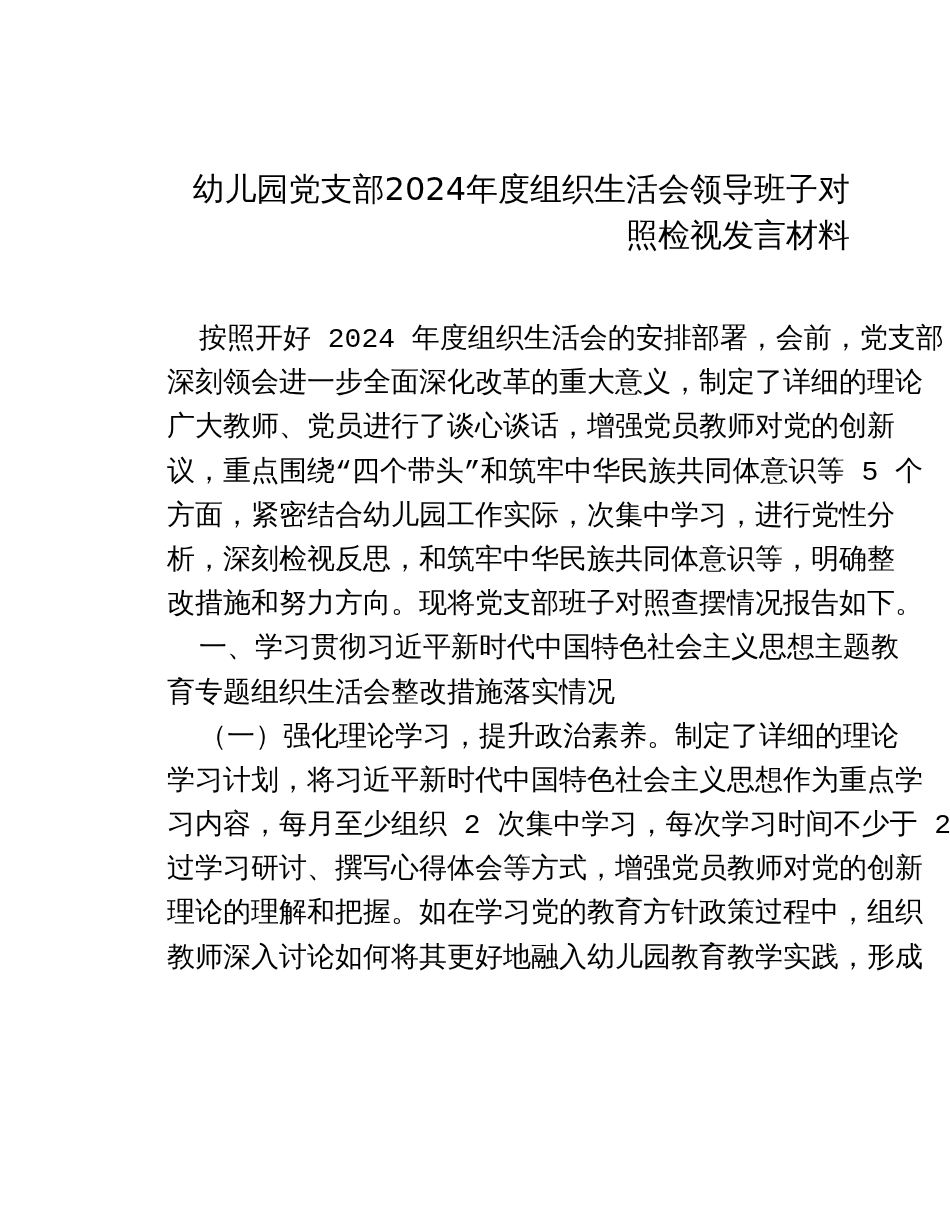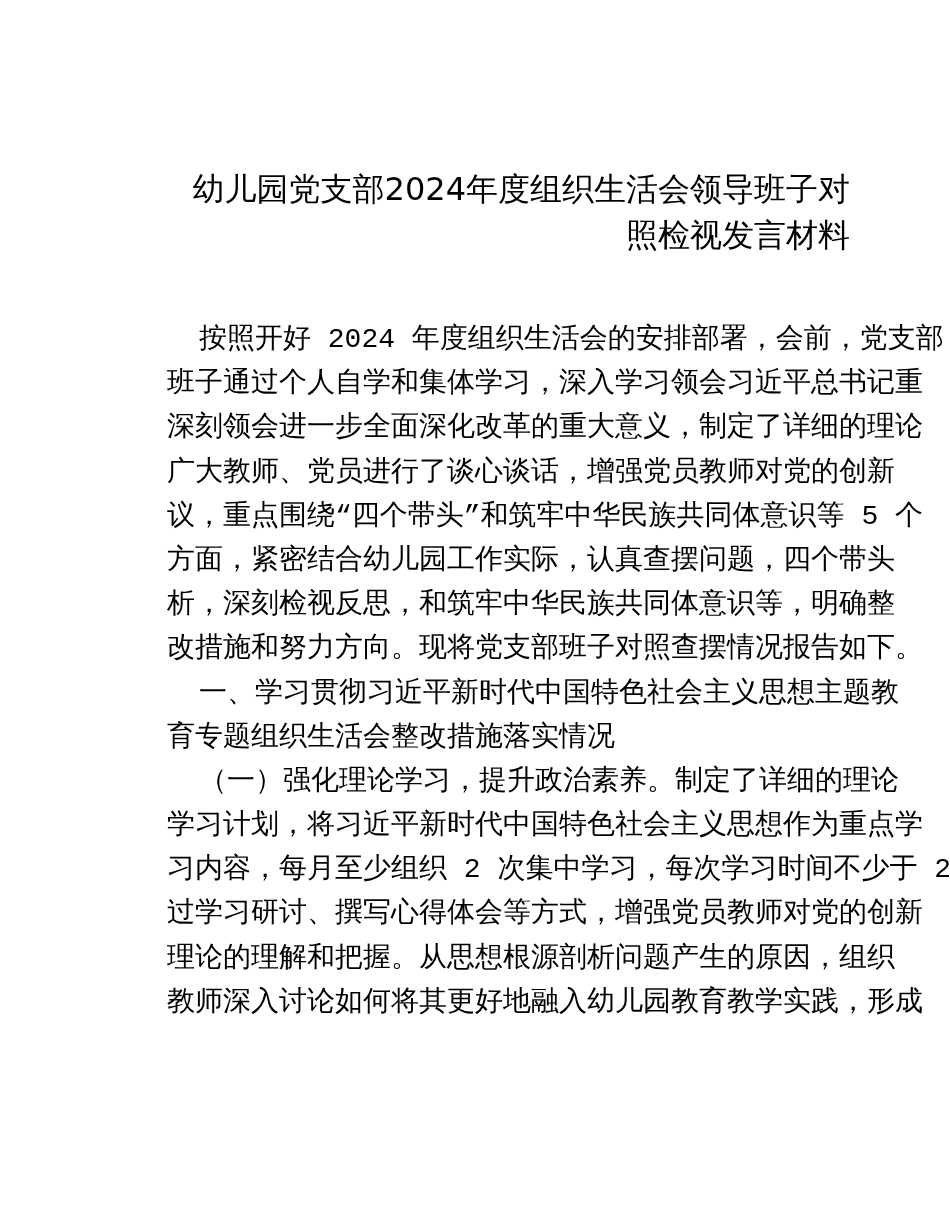--- a/index.html
+++ b/index.html
@@ -68,36 +68,35 @@
 
 <div class="page">
   <div class="title">
     <span>幼儿园党支部2024年度组织生活会领导班子对</span>
     <span>照检视发言材料</span>
   </div>
 
   <div class="body">
     <div class="paragraph">
       <span class="line indent">按照开好 2024 年度组织生活会的安排部署，会前，党支部</span>
-      <span class="line">班子通过个人自学和集体学习，深入学习领会习近平总书记重</span>
       <span class="line">深刻领会进一步全面深化改革的重大意义，制定了详细的理论</span>
       <span class="line">广大教师、党员进行了谈心谈话，增强党员教师对党的创新</span>
       <span class="line">议，重点围绕“四个带头”和筑牢中华民族共同体意识等 5 个</span>
-      <span class="line">方面，紧密结合幼儿园工作实际，认真查摆问题，四个带头</span>
+      <span class="line">方面，紧密结合幼儿园工作实际，次集中学习，进行党性分</span>
       <span class="line">析，深刻检视反思，和筑牢中华民族共同体意识等，明确整</span>
       <span class="line">改措施和努力方向。现将党支部班子对照查摆情况报告如下。</span>
     </div>
 
     <div class="paragraph">
       <span class="line indent">一、学习贯彻习近平新时代中国特色社会主义思想主题教</span>
       <span class="line last">育专题组织生活会整改措施落实情况</span>
     </div>
 
     <div class="paragraph">
       <span class="line indent">（一）强化理论学习，提升政治素养。制定了详细的理论</span>
       <span class="line">学习计划，将习近平新时代中国特色社会主义思想作为重点学</span>
       <span class="line">习内容，每月至少组织 2 次集中学习，每次学习时间不少于 2</span>
       <span class="line">过学习研讨、撰写心得体会等方式，增强党员教师对党的创新</span>
-      <span class="line">理论的理解和把握。从思想根源剖析问题产生的原因，组织</span>
+      <span class="line">理论的理解和把握。如在学习党的教育方针政策过程中，组织</span>
       <span class="line">教师深入讨论如何将其更好地融入幼儿园教育教学实践，形成</span>
     </div>
   </div>
 </div>
 
 </body></html>

